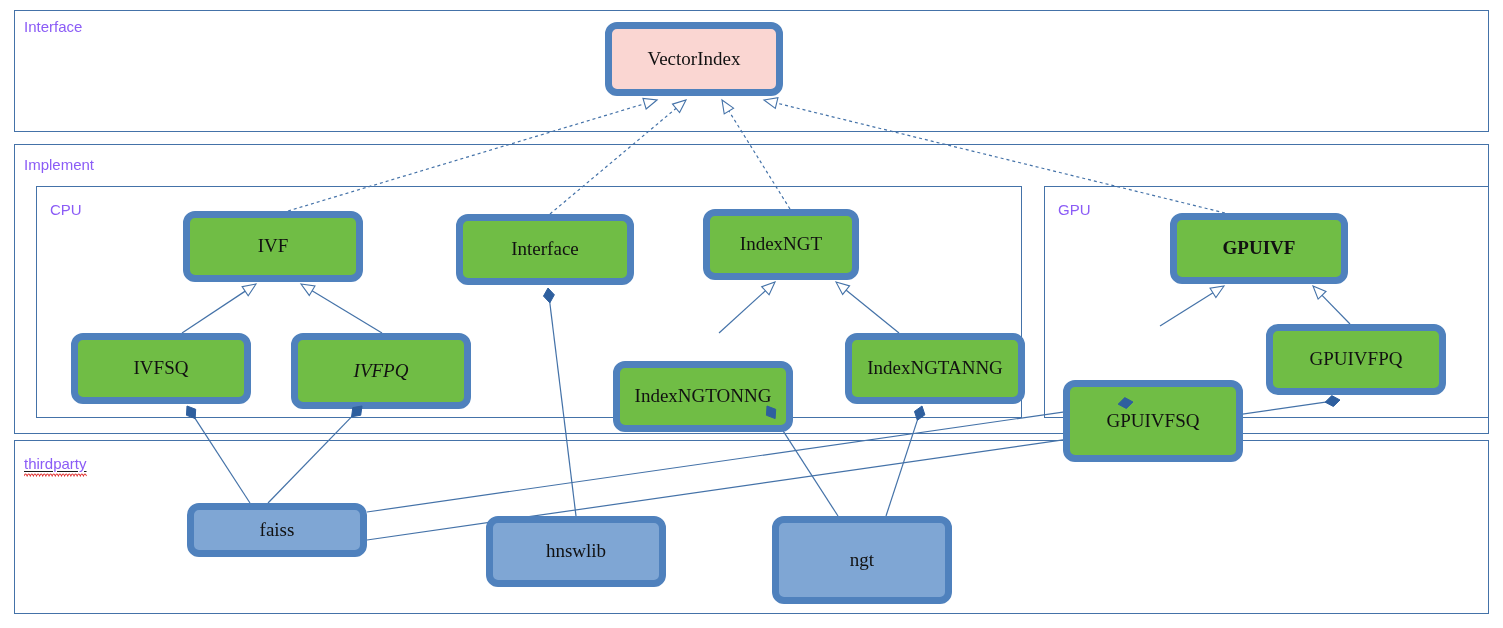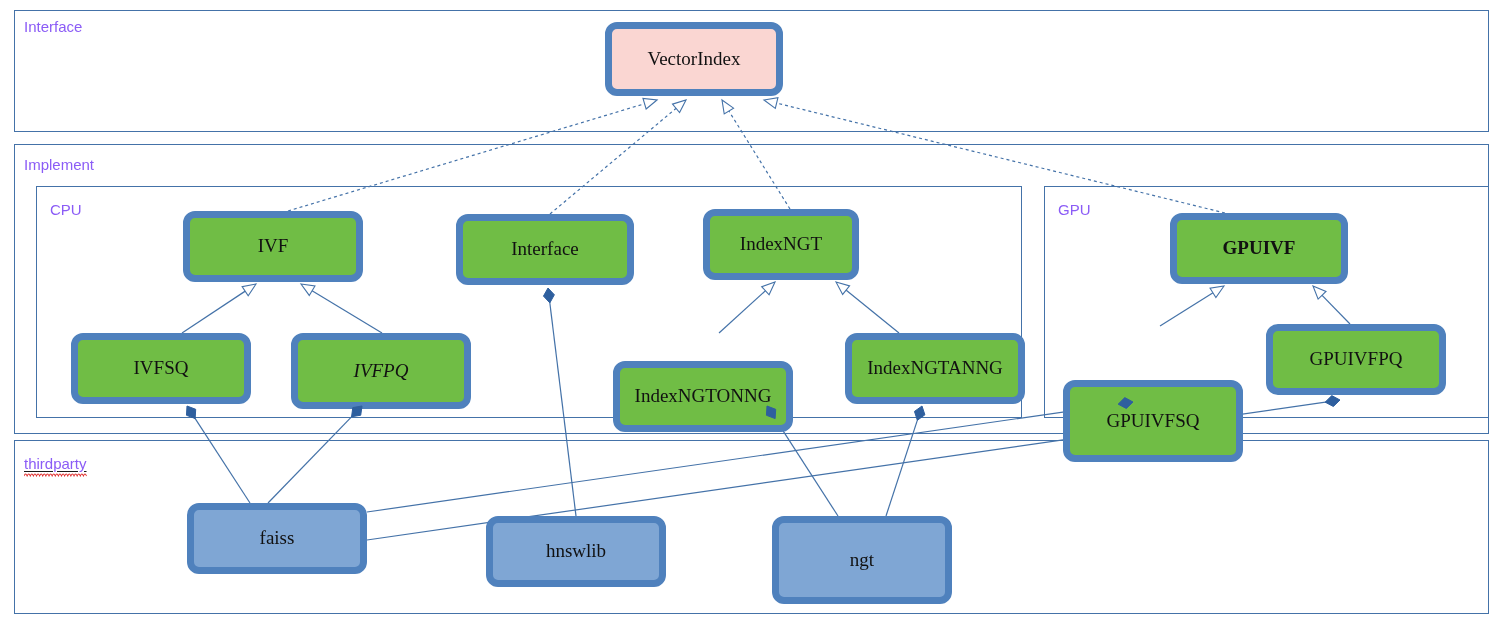--- a/index.html
+++ b/index.html
@@ -147,21 +147,21 @@
       </div>
       <div class="node impl" style="left: 845px; top: 333px; width: 180px; height: 71px; border-color: rgb(79, 129, 189);">
         <span>IndexNGTANNG</span>
       </div>
       <div class="node impl" style="left: 1063px; top: 344px; width: 180px; height: 82px; border-color: rgb(79, 129, 189); margin-top: 36px;">
         <span>GPUIVFSQ</span>
       </div>
       <div class="node impl" style="left: 1266px; top: 324px; width: 180px; height: 71px; border-color: rgb(79, 129, 189);">
         <span>GPUIVFPQ</span>
       </div>
-      <div class="node thirdp" style="left: 187px; top: 503px; width: 180px; height: 71px; border-color: rgb(79, 129, 189);">
+      <div class="node thirdp" style="left: 187px; top: 503px; width: 180px; height: 54px; border-color: rgb(79, 129, 189);">
         <span>faiss</span>
       </div>
       <div class="node thirdp" style="left: 486px; top: 516px; width: 180px; height: 71px; border-color: rgb(79, 129, 189);">
         <span>hnswlib</span>
       </div>
       <div class="node thirdp" style="left: 772px; top: 516px; width: 180px; height: 88px; border-color: rgb(79, 129, 189);">
         <span>ngt</span>
       </div>
     </div>
 

